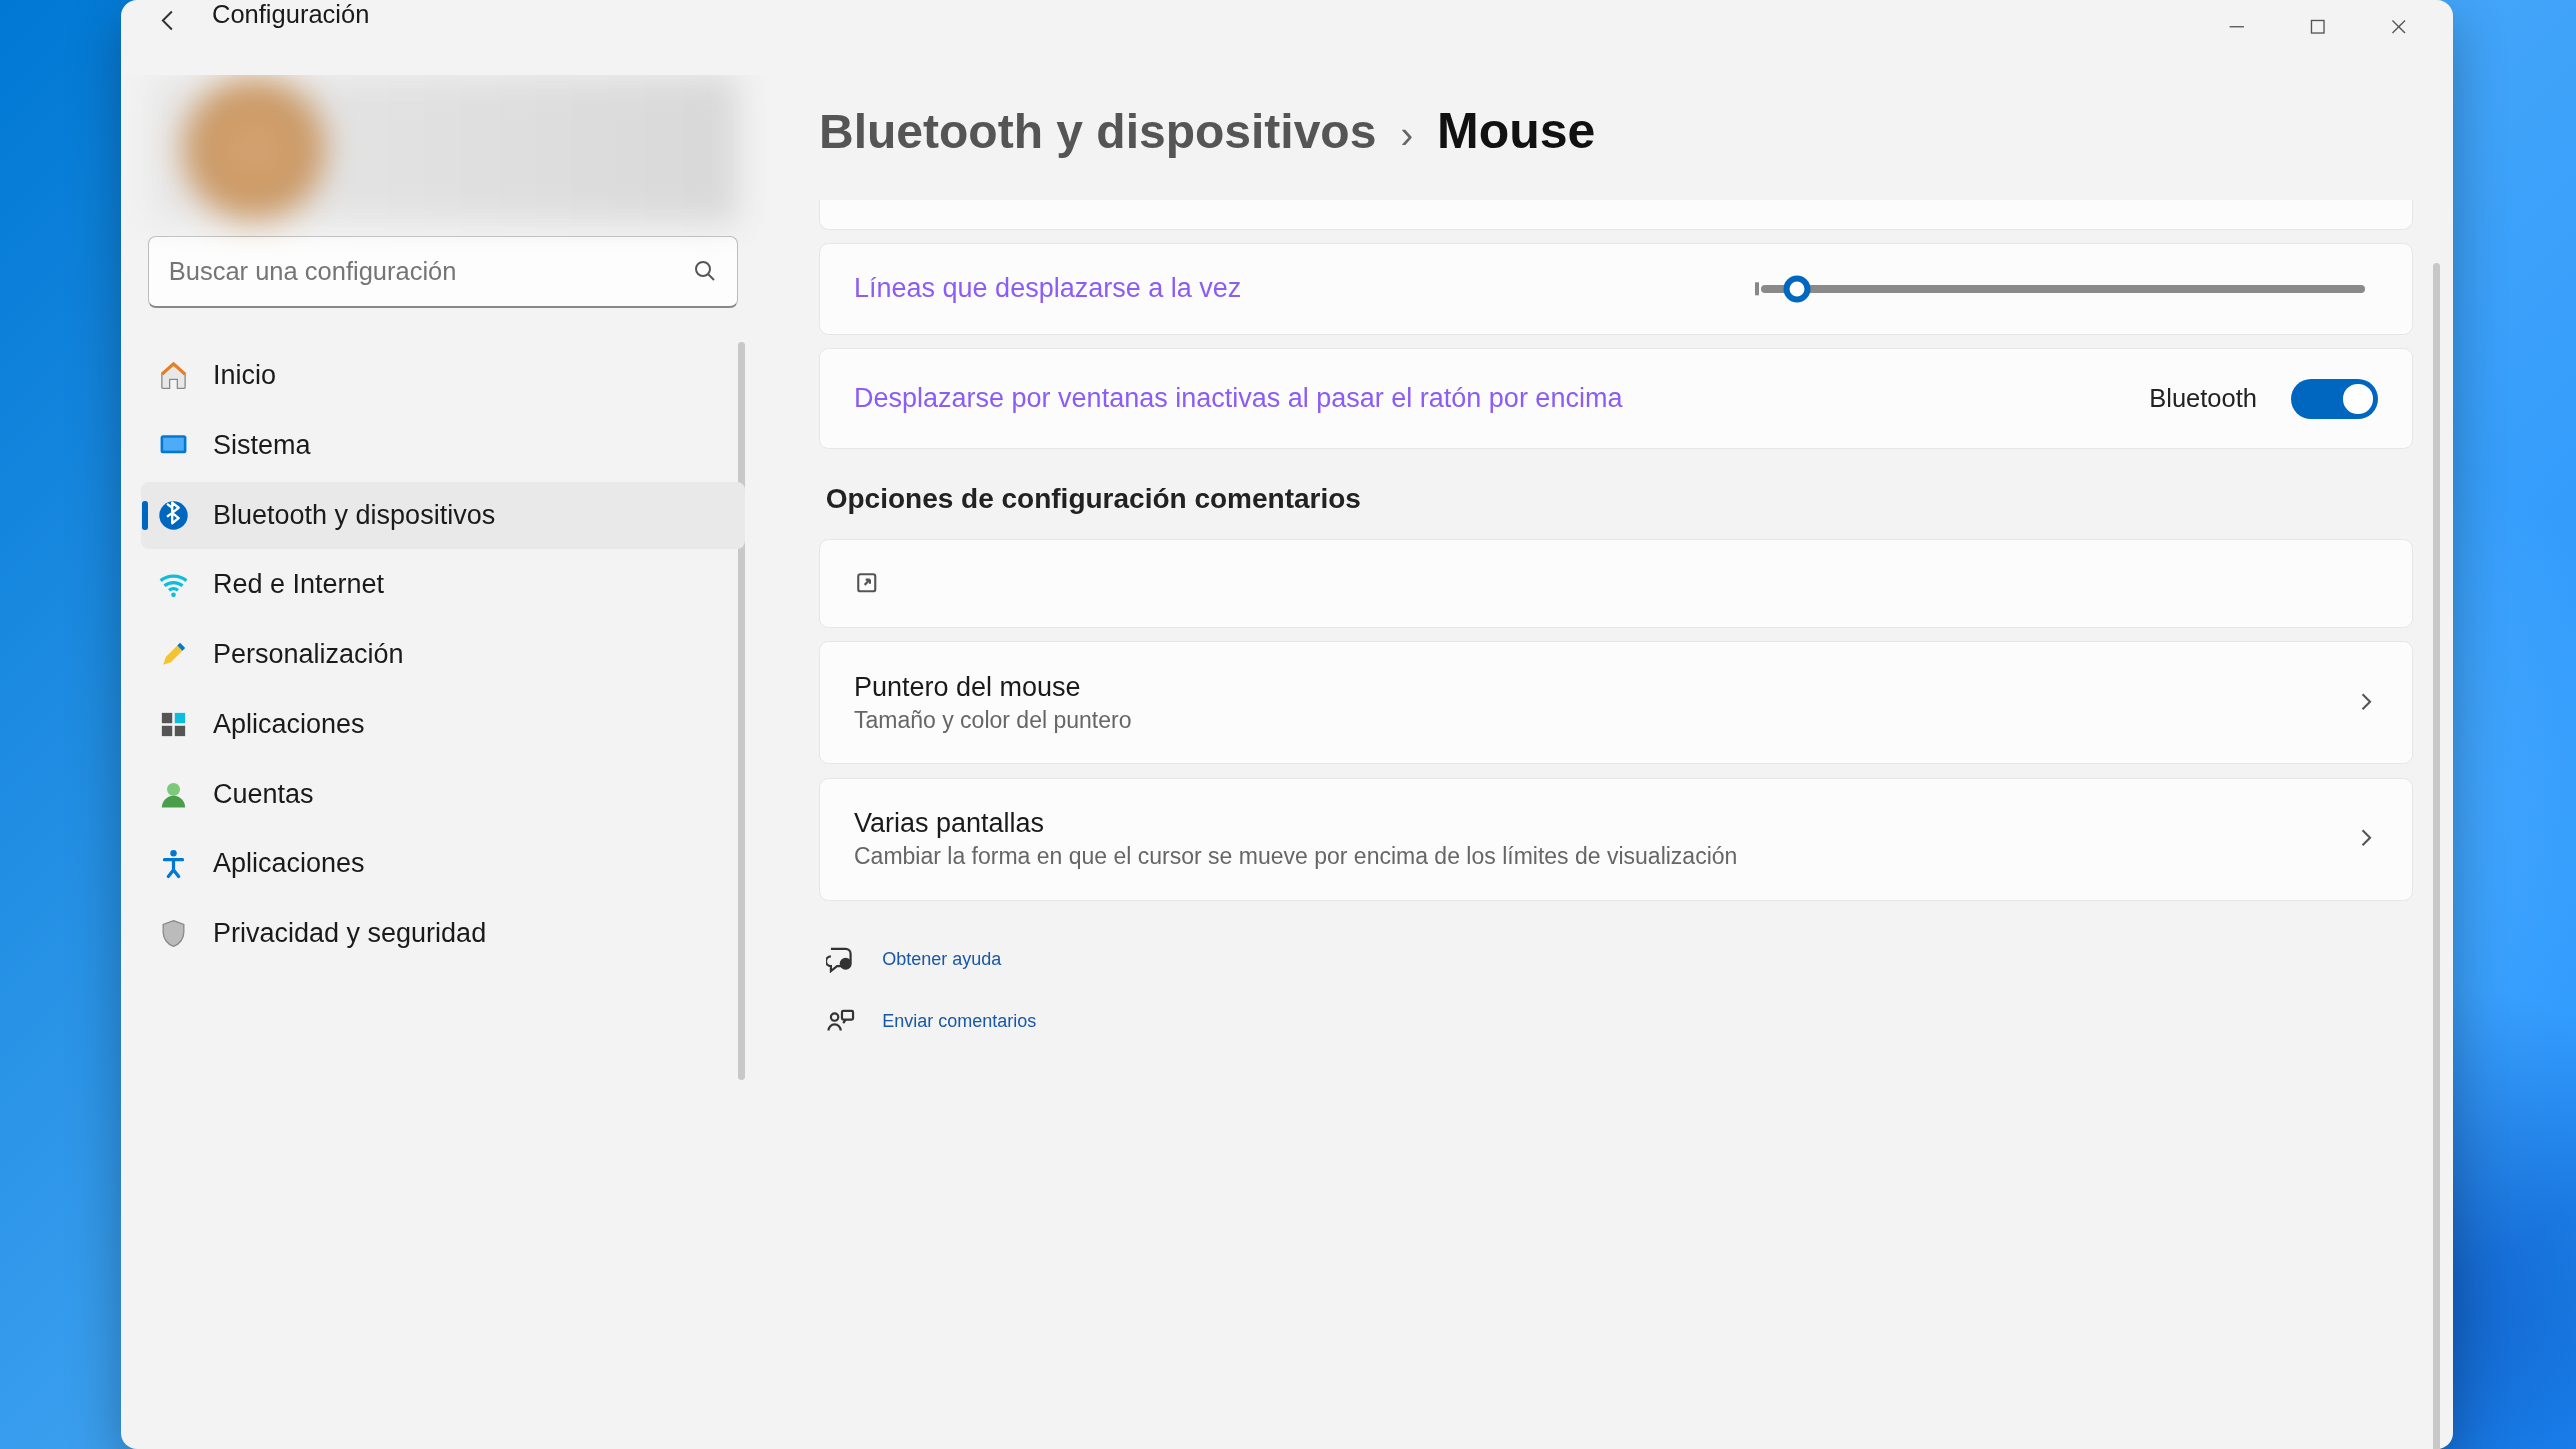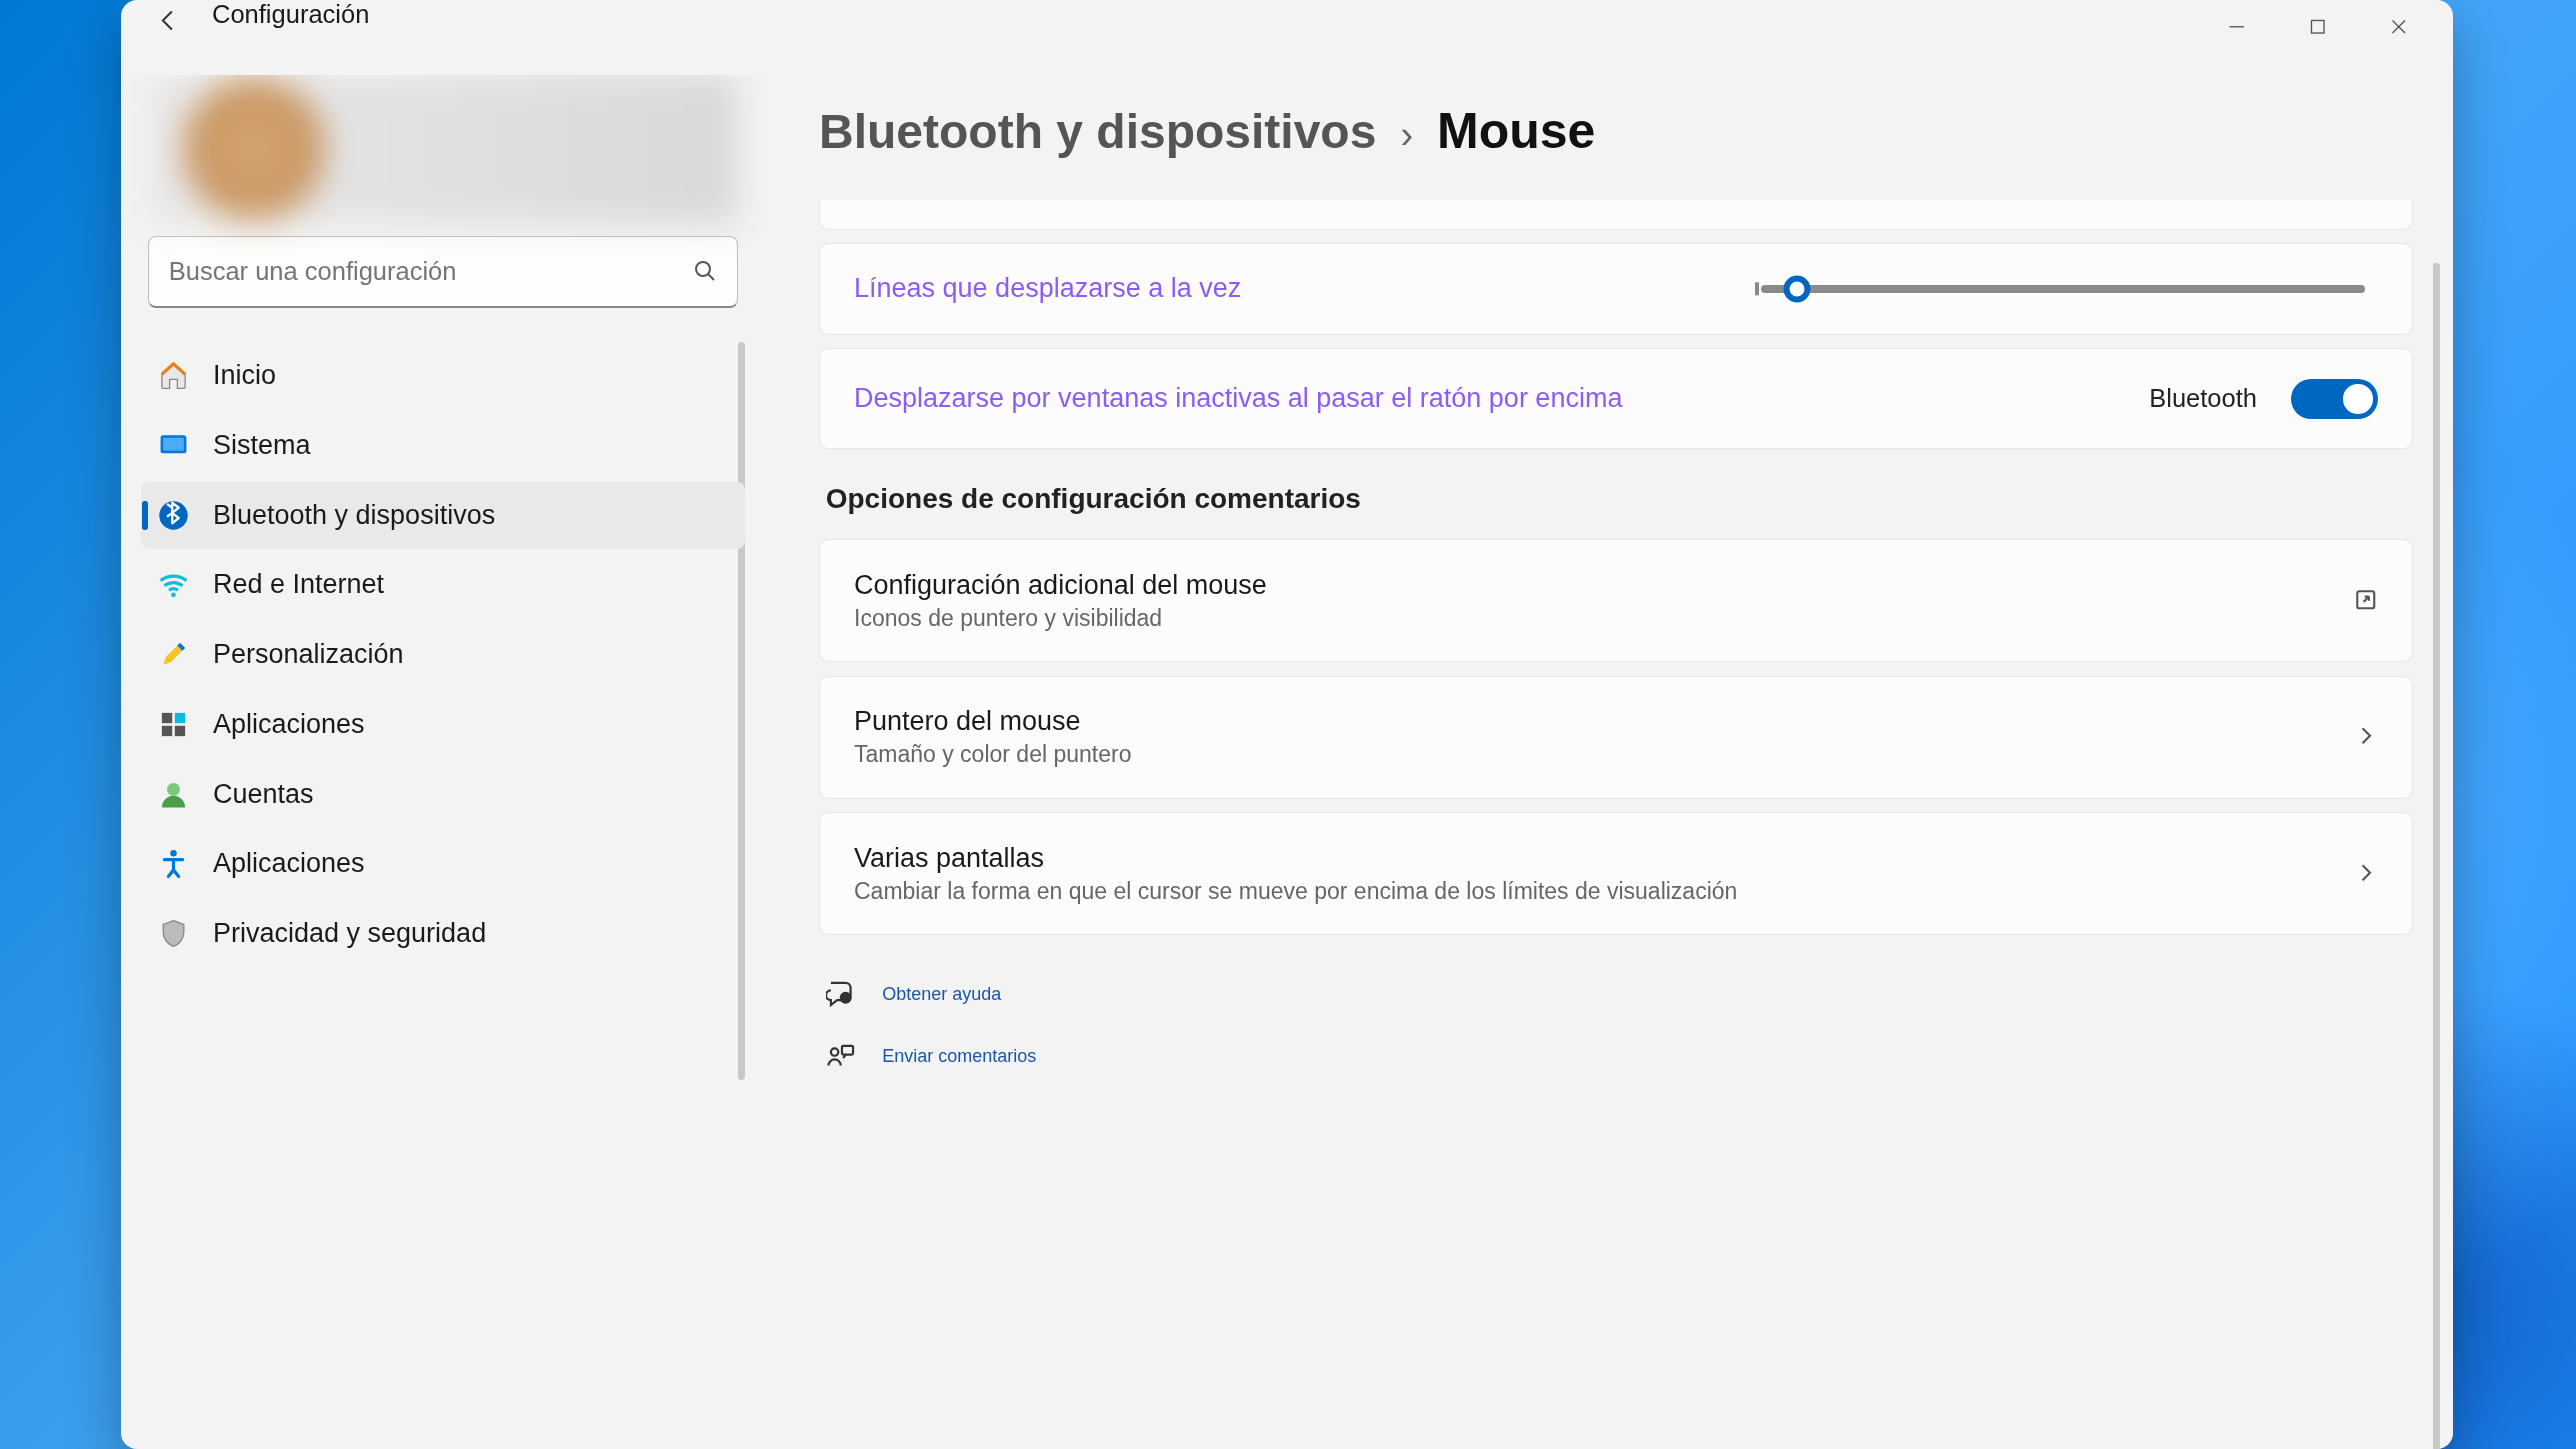--- a/index.html
+++ b/index.html
@@ -418,24 +418,20 @@
               <div class="toggle-knob"></div>
             </div>
           </div>
         </div>
       </div>
 
       <div class="section-title">Opciones de configuración comentarios</div>
 
       <div class="card">
         <div class="card-row">
-          <div style="flex:1">
-            <div class="link-title">Configuración adicional del mouse</div>
-            <div class="link-sub">Iconos de puntero y visibilidad</div>
-          </div>
           <span class="link-action"><svg viewBox="0 0 24 24" fill="none" stroke="currentColor" stroke-width="2">
                 <rect x="4" y="4" width="16" height="16" rx="2"></rect>
                 <path d="M10 14l5-5m0 0h-4m4 0v4"></path>
               </svg></span>
         </div>
       </div>
 
       <div class="card">
         <div class="card-row">
           <div style="flex:1">

